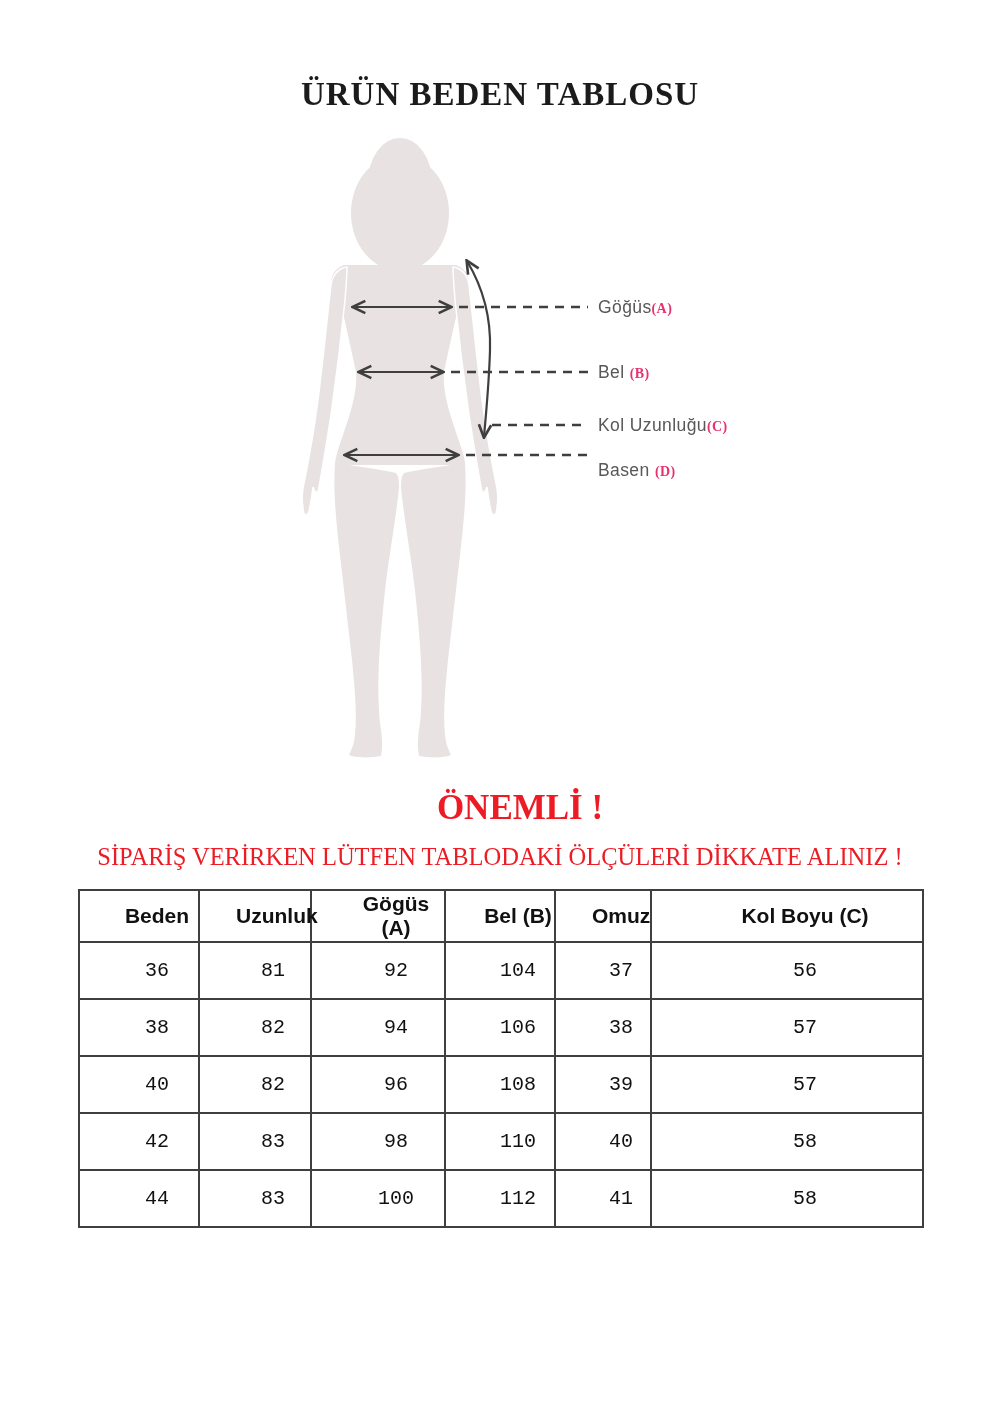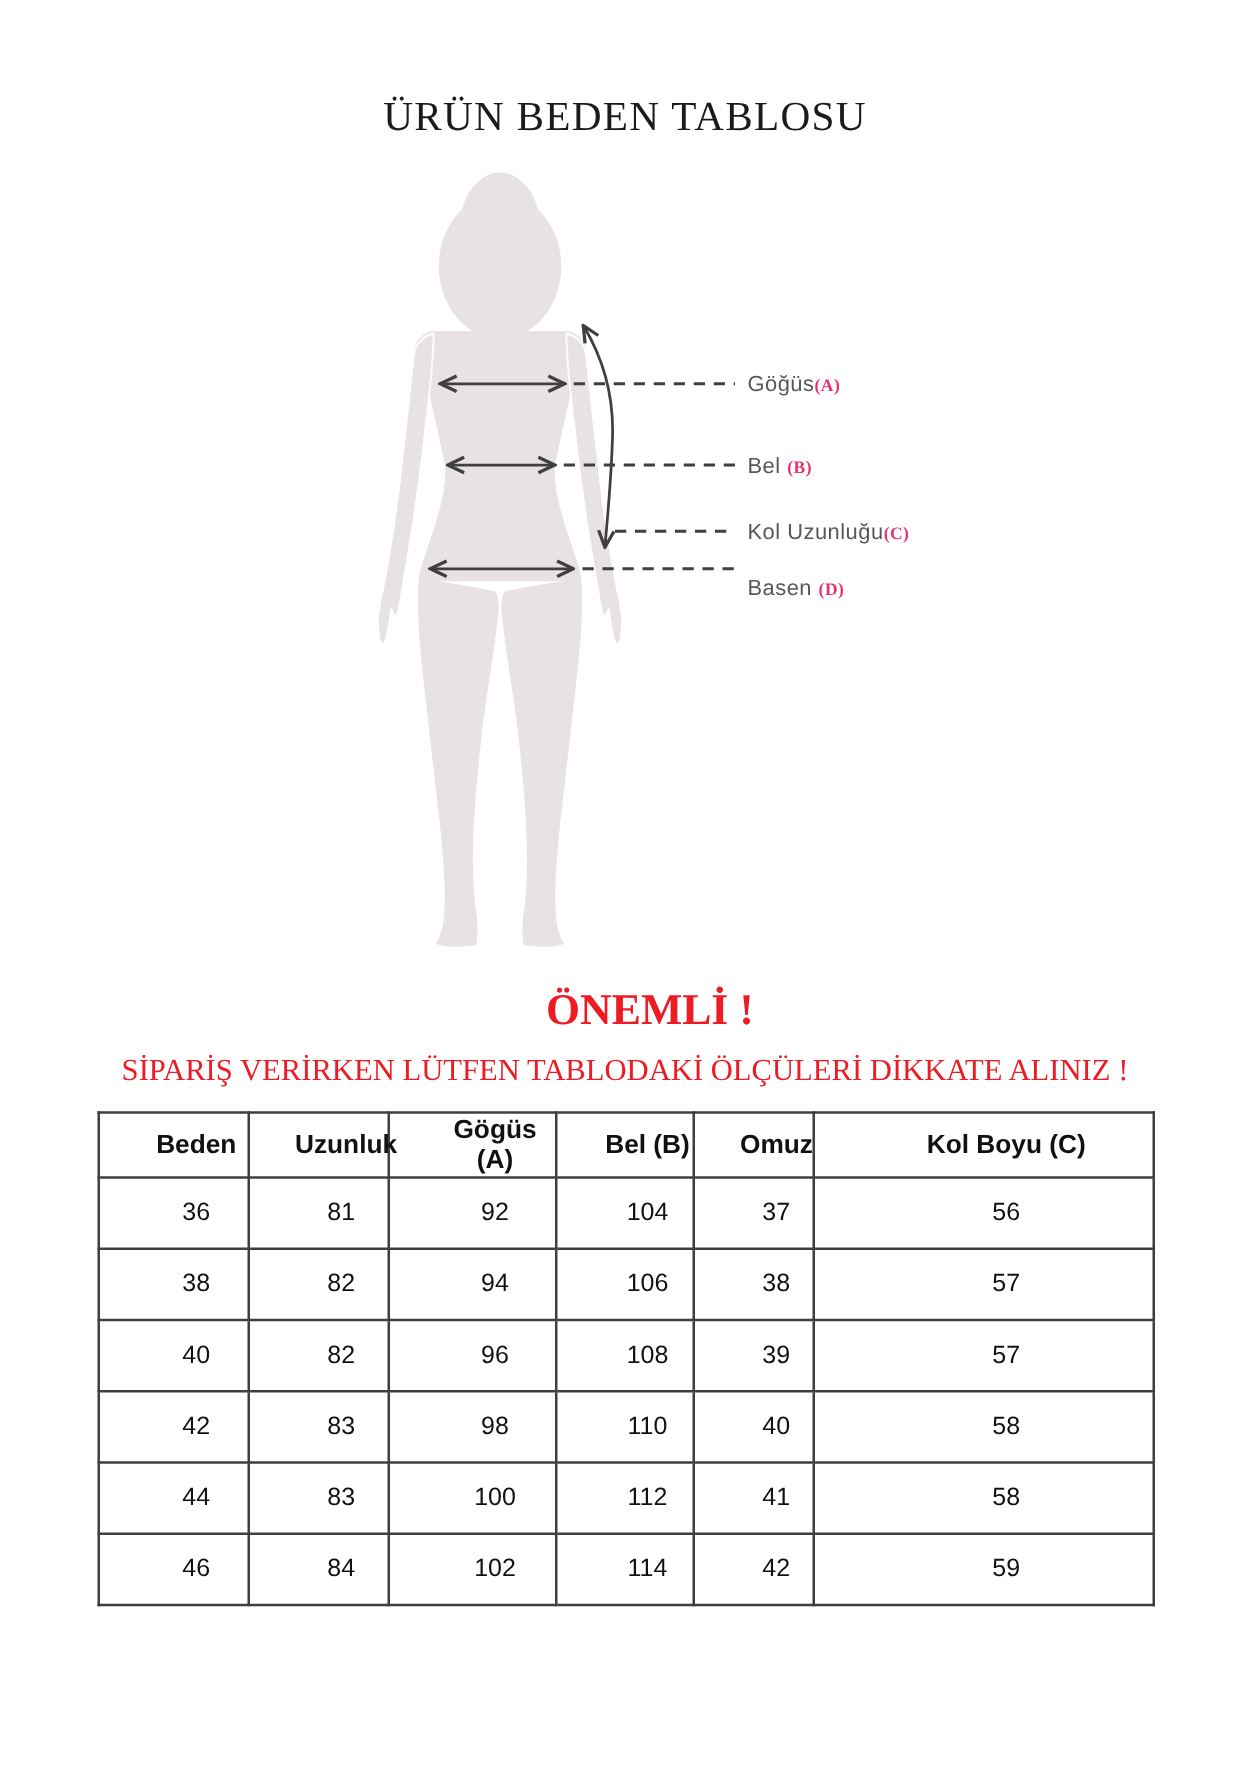--- a/index.html
+++ b/index.html
@@ -13,21 +13,21 @@
     overflow: hidden;
     margin: 0 auto;
   }
   .page-title {
     position: absolute;
     top: 76px; left: 0;
     width: 100%;
     text-align: center;
     font-family: "Liberation Serif", serif;
     font-size: 33px;
-    font-weight: 400;
+    font-weight: 700;
     letter-spacing: 1px;
     color: #1b1b1b;
   }
   .figure {
     position: absolute;
     top: 135px; left: 0;
     width: 1000px; height: 642px;
   }
   .figure svg { position: absolute; top: 0; left: 0; }
   .fig-label {
@@ -84,21 +84,21 @@
     padding-left: 36px;
   }
   table.size-table th {
     height: 52px;
     font-family: "Liberation Sans", sans-serif;
     font-weight: 700;
     font-size: 21px;
   }
   table.size-table td {
     height: 57px;
-    font-family: Liberation Sans, sans-serif;
+    font-family: Liberation Mono, monospace;
     font-weight: 400;
     font-size: 20px;
   }
 </style>
 </head>
 <body>
 
 <div class="page">
 
   <div class="page-title">ÜRÜN BEDEN TABLOSU</div>
@@ -263,24 +263,16 @@
           <td>58</td>
         </tr>
         <tr>
           <td>44</td>
           <td>83</td>
           <td>100</td>
           <td>112</td>
           <td>41</td>
           <td>58</td>
         </tr>
-        <tr>
-          <td>46</td>
-          <td>84</td>
-          <td>102</td>
-          <td>114</td>
-          <td>42</td>
-          <td>59</td>
-        </tr>
       </tbody>
   </table>
 
 </div>
 
 </body></html>

